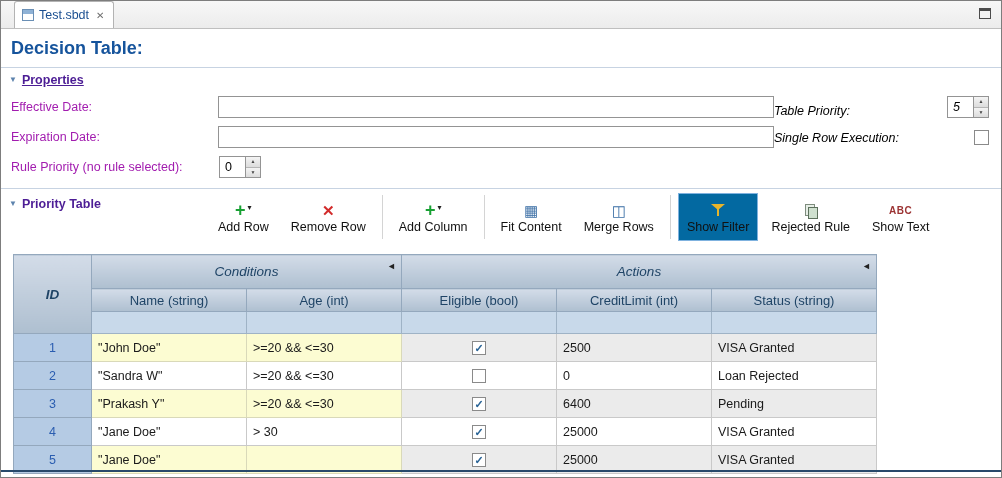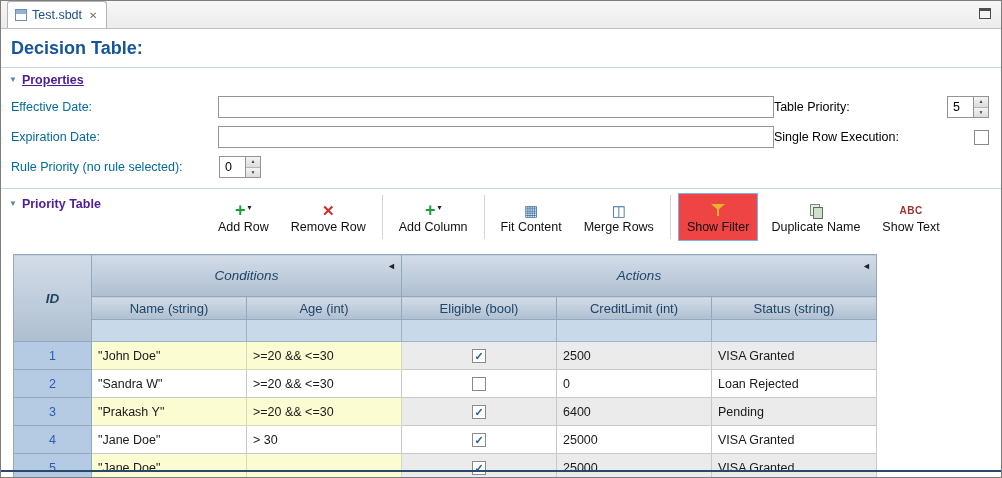--- a/index.html
+++ b/index.html
@@ -1,54 +1,54 @@
 <!DOCTYPE html>
 <html><head>
 <meta charset="utf-8">
 <style>
   * { margin:0; padding:0; box-sizing:border-box; }
   body { font-family:"Liberation Sans", sans-serif; background:#ffffff; }
   .window { position:relative; width:1002px; height:478px; border:1px solid #7d7d7d; background:#fff; overflow:hidden; }
 
   
-  .tab-bar { height:28px; background:linear-gradient(#f7f7f7,#ececec); border-bottom:1px solid #bfbfbf; display:flex; align-items:flex-end; padding-left:6px; position:relative; }
+  .tab-bar { height:28px; background:linear-gradient(#f7f7f7,#ececec); border-bottom:1px solid #bfbfbf; display:flex; align-items:flex-end; padding-left:13px; position:relative; }
   .tab { display:flex; align-items:center; gap:5px; background:#ffffff; border:1px solid #b3b3b3; border-bottom:none; border-radius:3px 3px 0 0; height:27px; padding:0 9px 0 7px; }
   .file-icon { width:12px; height:12px; border:1px solid #6a8fb5; background:linear-gradient(#8fb2d6 0 4px, #ffffff 4px); display:inline-block; }
   .tab-title { color:#1b4f91; font-size:12.5px; }
   .tab-close { color:#6f6f6f; font-size:10px; margin-left:2px; cursor:pointer; }
   .maximize-icon { position:absolute; right:10px; top:7px; width:12px; height:11px; border:1px solid #4c4c4c; border-top:3px solid #4c4c4c; background:#f4f4f4; }
 
   
   .page-title { color:#16549c; font-size:18px; font-weight:bold; padding:9px 0 8px 10px; }
   .hr { height:1px; background:#c7d3e2; }
   .section-header { display:flex; align-items:center; gap:5px; padding:5px 0 3px 8px; }
   .twistie { color:#5d83ad; font-size:8px; line-height:1; }
   .section-label { color:#4c1d95; font-size:12.5px; font-weight:bold; }
   .section-label.underlined { text-decoration:underline; }
 
   
   .props { padding:2px 10px 6px 10px; }
   .prow { display:flex; align-items:center; height:30px; }
-  .flabel { width:208px; font-size:12.5px; color:#0369a1; }
+  .flabel { width:208px; font-size:12.5px; color:#a21caf; }
   .text-input { width:558px; height:22px; border:1px solid #949494; background:#fff; font-size:12.5px; padding:0 4px; font-family:"Liberation Sans", sans-serif; }
-  .right-group { margin-left:auto; display:flex; align-items:center; justify-content:space-between; width:218px; padding-right:2px; }
+  .right-group { margin-left:auto; display:flex; align-items:flex-end; justify-content:space-between; width:218px; padding-right:2px;font-style:italic; }
   .rlabel { font-size:12.5px; color:#000; }
   .spinner { display:flex; width:42px; height:22px; border:1px solid #949494; background:#fff; }
   .spinner .val { flex:1; font-size:12.5px; padding:3px 0 0 5px; }
   .spinner .arrows { width:15px; border-left:1px solid #949494; display:flex; flex-direction:column; }
   .spinner .arrows span { flex:1; font-size:5px; line-height:1; display:flex; align-items:center; justify-content:center; background:linear-gradient(#f4f4f4,#dcdcdc); color:#444; cursor:pointer; }
   .spinner .arrows span + span { border-top:1px solid #b5b5b5; }
   .checkbox { display:inline-block; width:15px; height:15px; border:1px solid #8a8a8a; background:#fff; text-align:center; font-size:11px; font-weight:bold; color:#2a6496; line-height:13px; }
 
   
   .dt-band { position:relative; border-top:1px solid #c7d3e2; height:56px; }
   .dt-band .section-header { position:absolute; left:0; top:3px; }
   .toolbar { position:absolute; left:208px; top:4px; display:flex; align-items:center; gap:4px; }
   .tb-btn { display:flex; flex-direction:column; align-items:center; justify-content:center; height:48px; padding:2px 8px; border:1px solid transparent; cursor:pointer; }
-  .tb-btn.active { background:#ef4444; border:1px solid #7fb2df; }
+  .tb-btn.active { background:#0369a1; border:1px solid #7fb2df; }
   .tb-btn .ic-row { height:20px; display:flex; align-items:center; justify-content:center; gap:2px; }
   .tb-btn .lbl { font-size:12.5px; color:#111; white-space:nowrap; }
   .tb-sep { width:1px; height:44px; background:#d4d4d4; margin:0 3px; }
   .ic-plus { color:#18a033; font-weight:bold; font-size:18px; line-height:16px; }
   .ic-x { color:#d22b2b; font-weight:bold; font-size:15px; line-height:15px; }
   .dd-caret { font-size:8px; color:#222; margin-top:-6px; }
   .ic-glyph { font-size:15px; color:#3a6ea5; line-height:15px; }
   .ic-funnel { position:relative; width:14px; height:14px; display:inline-block; }
   .ic-funnel::before { content:""; position:absolute; top:1px; left:0; border-left:7px solid transparent; border-right:7px solid transparent; border-top:6px solid #e7b42c; }
   .ic-funnel::after { content:""; position:absolute; top:6px; left:6px; width:2px; height:7px; background:#e7b42c; }
@@ -57,21 +57,21 @@
   .ic-dup::after { content:""; position:absolute; top:4px; left:5px; width:8px; height:10px; border:1px solid #5c705c; background:#cfe0cf; }
   .ic-abc { font-size:10px; font-weight:bold; color:#9c3434; letter-spacing:0.5px; }
 
   
   .dt-table { border-collapse:collapse; table-layout:fixed; margin:10px 0 0 12px; }
   .dt-table col.c-id { width:78px; }
   .dt-table col.c-a { width:155px; }
   .dt-table col.c-s { width:165px; }
   .dt-table th { border:1px solid #94a8bd; background:linear-gradient(#d3dce8,#aebfd0); color:#1f4466; font-weight:normal; font-size:13px; }
   .dt-table th.id-th { font-weight:bold; }
-  .group-row th { height:42px; font-style:italic; font-size:13.5px; position:relative; }
+  .group-row th { height:34px; font-style:italic; font-size:13.5px; position:relative; }
   .g-collapse { position:absolute; right:5px; top:6px; font-style:normal; font-size:9px; color:#222; cursor:pointer; }
   .col-row th { height:23px; }
   .filter-row td { height:22px; background:#c8d9ea; border:1px solid #9fb3c6; cursor:text; }
   .dt-table tbody td { height:28px; border:1px solid #c9c9c9; font-size:12.5px; color:#1a1a1a; padding:0 6px; background:#fff; }
   .dt-table tbody td.id-cell { background:#b5cbe4; border:1px solid #94a8bd; color:#2a5db0; text-align:center; padding:0; }
   tr.striped td.cond-cell { background:#fcfcd2; border-color:#d9d9b9; }
   tr.striped td.act-cell { background:#ebebeb; }
   td.check-cell { text-align:center; }
   .cell-checkbox { display:inline-block; width:14px; height:14px; border:1px solid #8a8a8a; background:#fff; font-size:11px; font-weight:bold; color:#2a6496; line-height:12px; vertical-align:middle; }
   .bottom-line { position:absolute; left:0; right:0; bottom:5px; height:2px; background:#27496b; }
@@ -177,21 +177,21 @@
       <div class="tb-btn active">
         <span class="ic-row">
             <span class="ic-funnel"></span>
           </span>
         <span class="lbl">Show Filter</span>
       </div>
       <div class="tb-btn">
         <span class="ic-row">
             <span class="ic-dup"></span>
           </span>
-        <span class="lbl">Duplicate Name</span>
+        <span class="lbl">Rejected Rule</span>
       </div>
       <div class="tb-btn">
         <span class="ic-row">
             <span class="ic-abc">ABC</span>
           </span>
         <span class="lbl">Show Text</span>
       </div>
     </div>
   </div>
 

